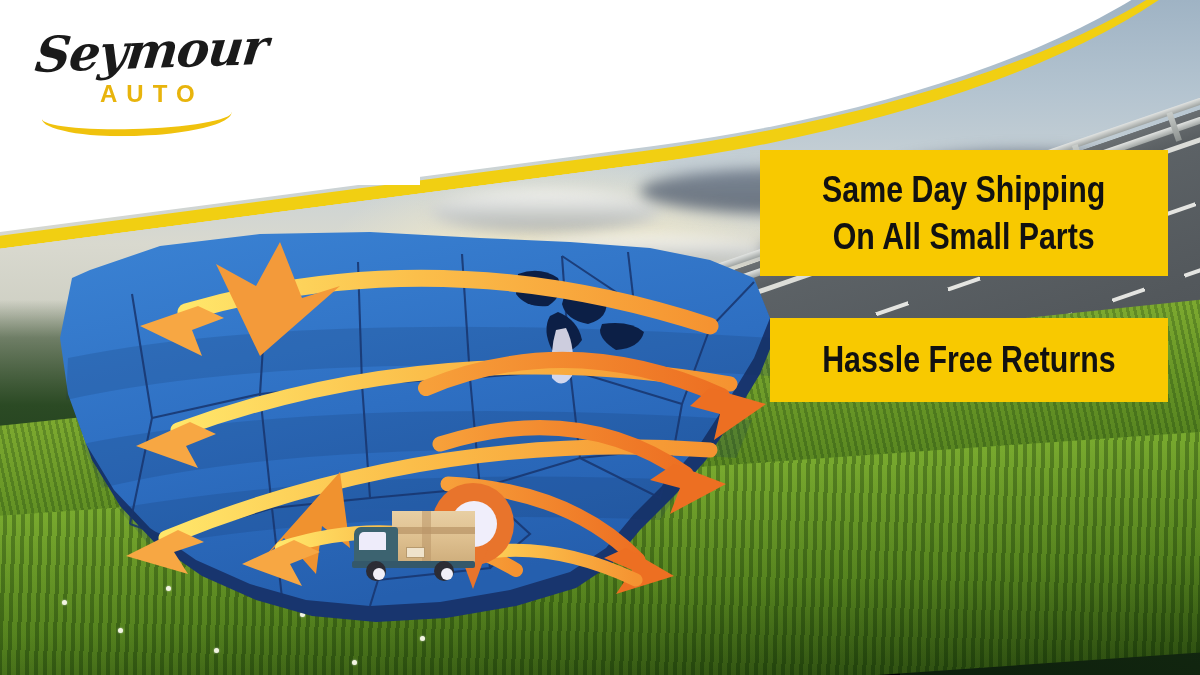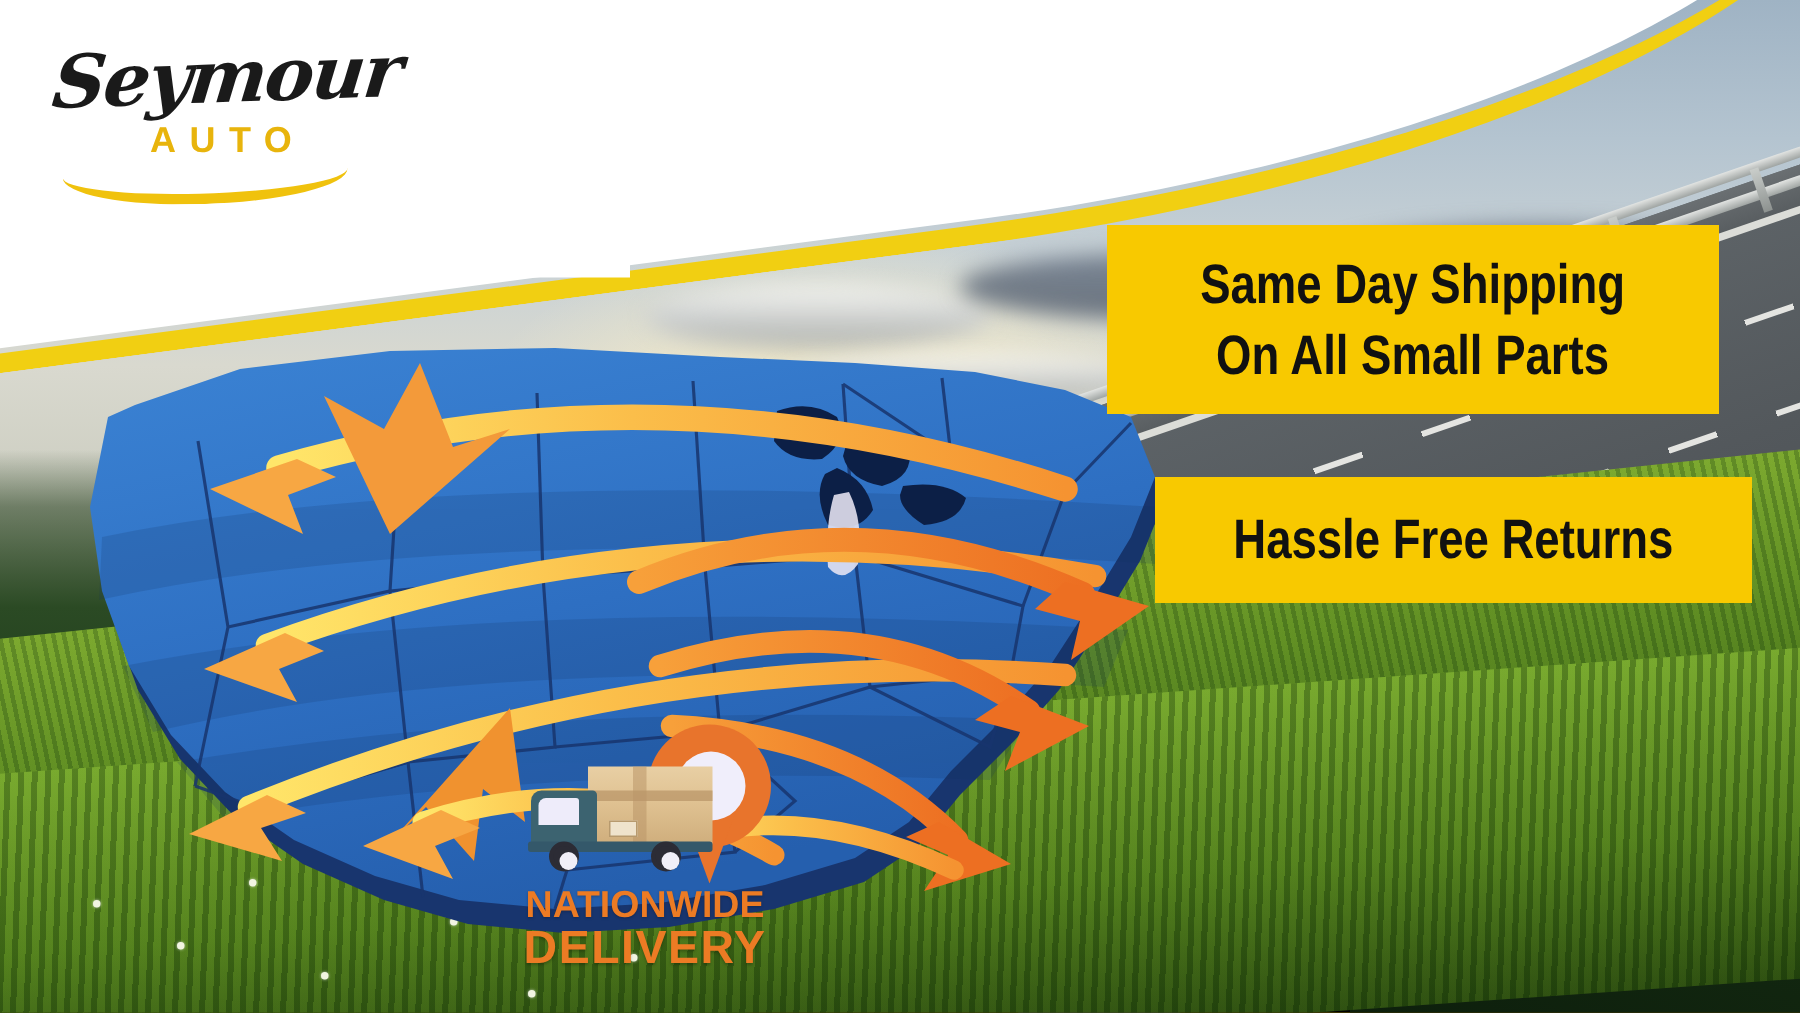--- a/index.html
+++ b/index.html
@@ -228,21 +228,21 @@
     background:#f8c900;
     display:flex; flex-direction:column;
     align-items:center; justify-content:center;
     color:#111111;
     font-family:"Liberation Sans", sans-serif;
     font-weight:700;
     text-align:center;
   }
   .banner span { display:block; transform:scaleX(.82); white-space:nowrap; }
 
-  #banner-1 { left:738px; top:150px; width:408px; height:126px; }
+  #banner-1 { left:760px; top:150px; width:408px; height:126px; }
   #banner-1 span { font-size:37px; line-height:1.28; }
 
   #banner-2 { left:770px; top:318px; width:398px; height:84px; }
   #banner-2 span { font-size:37px; line-height:1.2; }
 
   #banner-3 { left:760px; top:438px; width:410px; height:126px; }
   #banner-3 span { font-size:37px; line-height:1.28; }
 </style>
 </head>
 <body>
@@ -461,24 +461,20 @@
         <div class="truck-win"></div>
         <div class="truck-bumper"></div>
         <div class="wheel" style="left:16px;">
             <i></i>
           </div>
         <div class="wheel" style="left:84px;">
             <i></i>
           </div>
       </div>
 
-      <div class="nd-text">
-        <span class="nd-1">NATIONWIDE</span>
-        <span class="nd-2">DELIVERY</span>
-      </div>
     </div>
   </div>
 
   <div class="banner" id="banner-1">
     <span>Same Day Shipping</span>
     <span>On All Small Parts</span>
   </div>
 
   <div class="banner" id="banner-2">
     <span>Hassle Free Returns</span>

